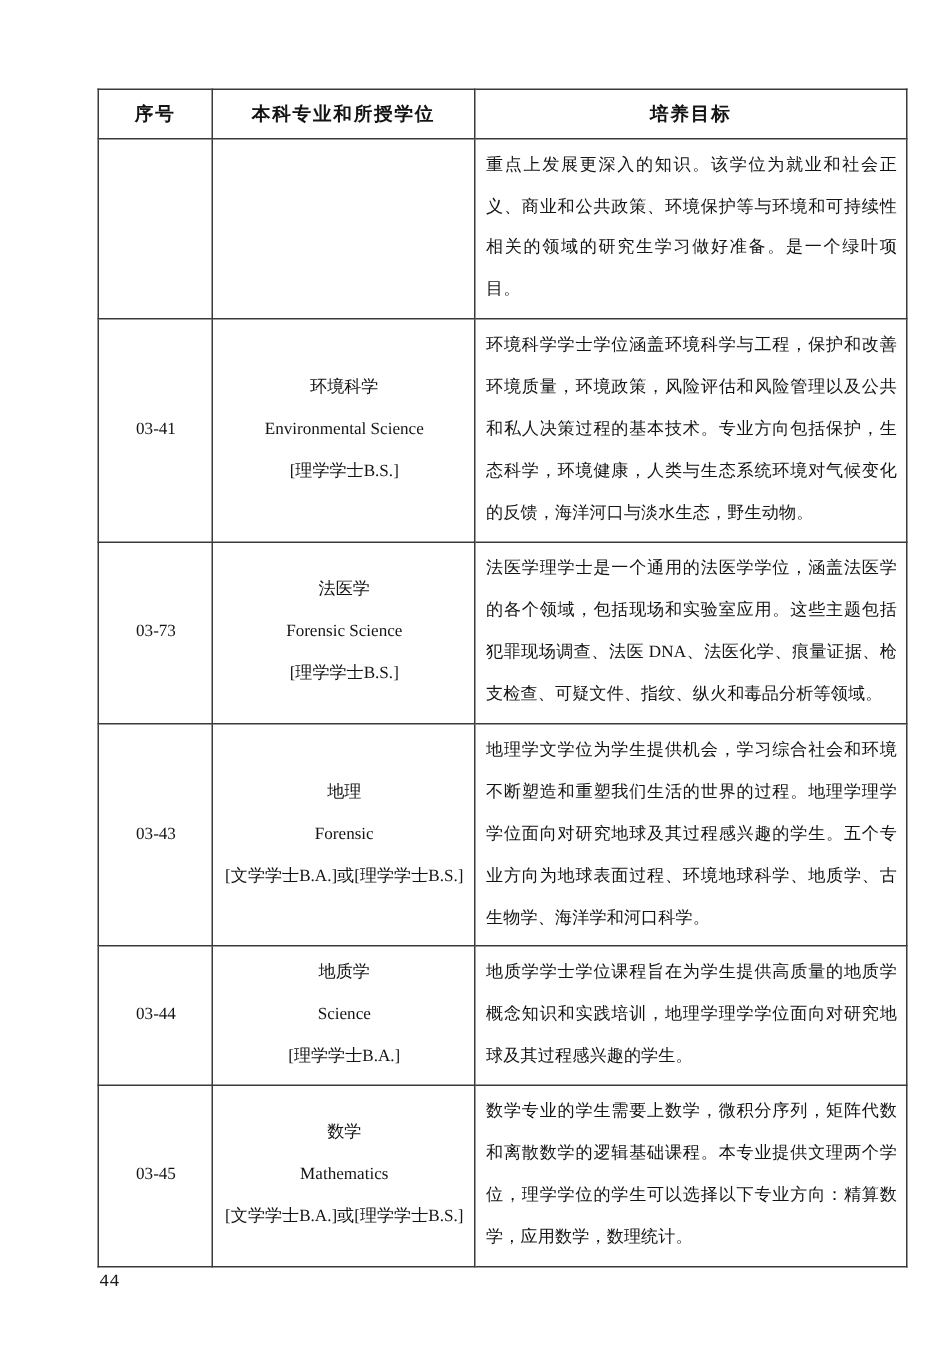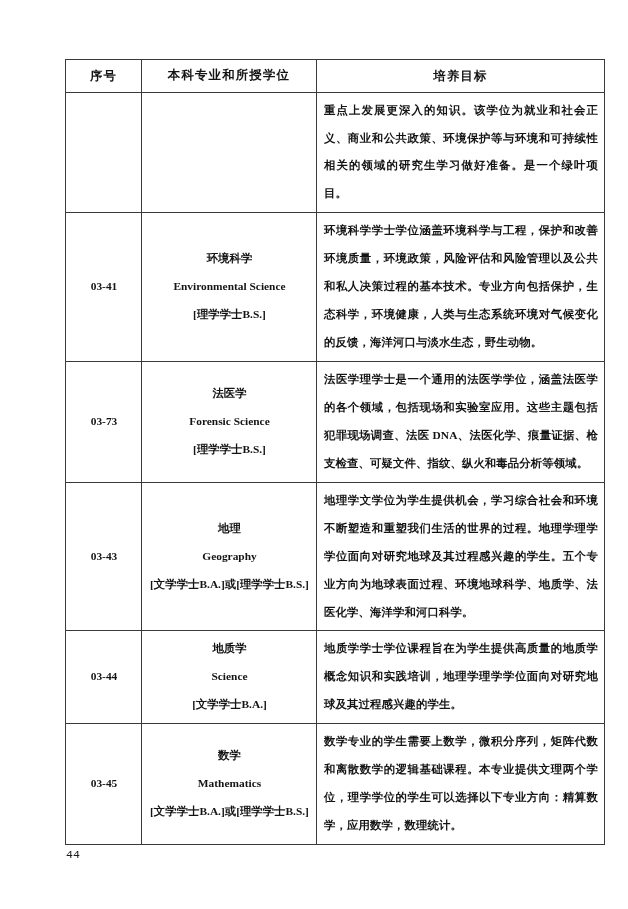--- a/index.html
+++ b/index.html
@@ -27,27 +27,27 @@
     left: 65px;
     top: 59px;
     width: 500px;
     border-collapse: collapse;
     table-layout: fixed;
   }
   .doc-table td, .doc-table th {
     border: 1px solid #3a3a3a;
     vertical-align: middle;
     padding: 4px 6px 4px 7px;
-    font-weight: bold;
+    font-weight: normal;
     font-size: 11.4px;
     line-height: 2.45;
     color: #141414;
   }
   .col-code  { width: 63px; }
-  .col-major { width: 162px; font-family: Liberation Mono, monospace; }
+  .col-major { width: 162px; }
   .col-goal  { width: 275px; }
 
   .doc-table thead th {
     text-align: center;
     font-weight: bold;
     font-size: 12.4px;
     line-height: 1.5;
     padding: 7px 6px 6px 6px;
     letter-spacing: 1.2px;
   }
@@ -138,34 +138,34 @@
         </td>
         <td class="cell-goal">
           <span class="goal-text">法医学理学士是一个通用的法医学学位，涵盖法医学的各个领域，包括现场和实验室应用。这些主题包括犯罪现场调查、法医 DNA、法医化学、痕量证据、枪支检查、可疑文件、指纹、纵火和毒品分析等领域。</span>
         </td>
       </tr>
 
       <tr>
         <td class="cell-code">03-43</td>
         <td class="cell-major">
           <span class="major-line">地理</span>
-          <span class="major-line">Geography</span>
+          <span class="major-line">Forensic</span>
           <span class="major-line">[文学学士B.A.]或[理学学士B.S.]</span>
         </td>
         <td class="cell-goal">
-          <span class="goal-text">地理学文学位为学生提供机会，学习综合社会和环境不断塑造和重塑我们生活的世界的过程。地理学理学学位面向对研究地球及其过程感兴趣的学生。五个专业方向为地球表面过程、环境地球科学、地质学、法医化学、海洋学和河口科学。</span>
+          <span class="goal-text">地理学文学位为学生提供机会，学习综合社会和环境不断塑造和重塑我们生活的世界的过程。地理学理学学位面向对研究地球及其过程感兴趣的学生。五个专业方向为地球表面过程、环境地球科学、地质学、古生物学、海洋学和河口科学。</span>
         </td>
       </tr>
 
       <tr>
         <td class="cell-code">03-44</td>
         <td class="cell-major">
           <span class="major-line">地质学</span>
           <span class="major-line">Science</span>
-          <span class="major-line">[文学学士B.A.]</span>
+          <span class="major-line">[理学学士B.A.]</span>
         </td>
         <td class="cell-goal">
           <span class="goal-text">地质学学士学位课程旨在为学生提供高质量的地质学概念知识和实践培训，地理学理学学位面向对研究地球及其过程感兴趣的学生。</span>
         </td>
       </tr>
 
       <tr>
         <td class="cell-code">03-45</td>
         <td class="cell-major">
           <span class="major-line">数学</span>

